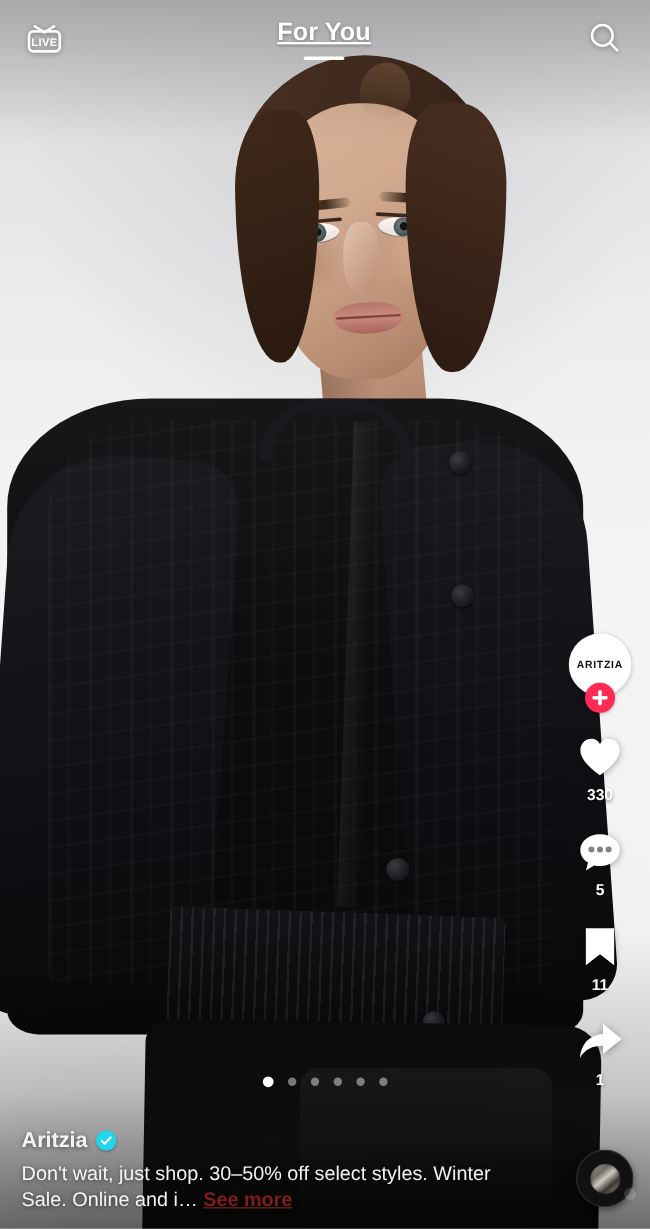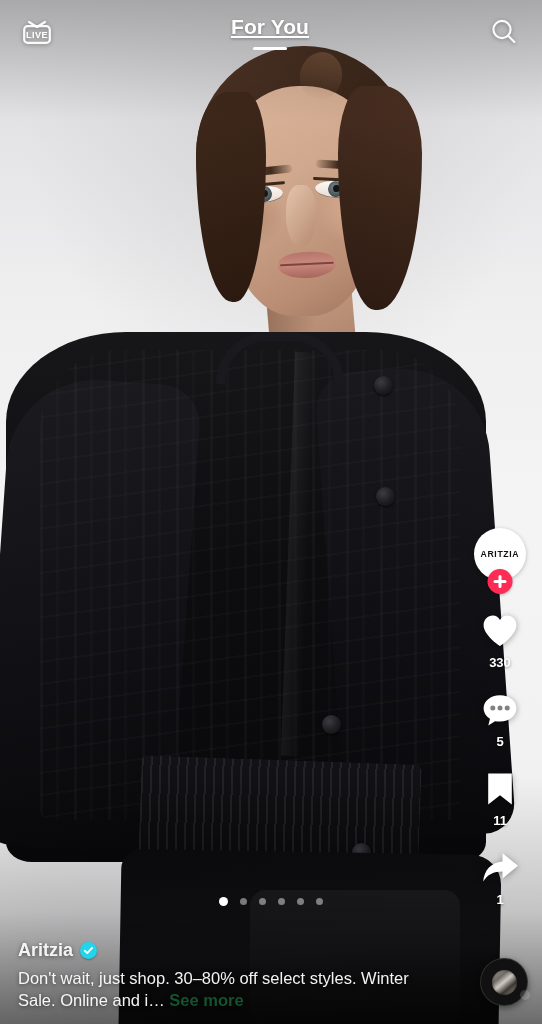--- a/index.html
+++ b/index.html
@@ -371,21 +371,21 @@
   .verified {
     width:17px; height:17px; border-radius:50%;
     display:flex; align-items:center; justify-content:center;
     box-shadow:0 1px 2px rgba(0,0,0,.3);
   }
   .caption {
     font-size:16.5px; line-height:1.33; font-weight:400;
     text-shadow:0 1px 4px rgba(0,0,0,.55);
     color:rgba(255,255,255,.95);
   }
-  .see-more { font-weight:700; color:#14532d; }
+  .see-more { font-weight:700; color:#7f1d1d;text-decoration:underline; }
 </style>
 </head>
 <body>
 
 <div class="phone">
 
   <div class="video">
     <div class="floor-shadow"></div>
 
     <div class="model">
@@ -537,17 +537,17 @@
   <div class="caption-area">
     <div class="author-row">
       <span class="author">Aritzia</span>
       <span class="verified" id="verifiedBadge" style="background: rgb(32, 213, 236);">
         <svg width="11" height="11" viewBox="0 0 12 12">
           <path d="M2 6.3 L4.6 8.8 L10 3.2" fill="none" stroke="#ffffff" stroke-width="2" stroke-linecap="round" stroke-linejoin="round"></path>
         </svg>
       </span>
     </div>
     <div class="caption">
-      <span>Don't wait, just shop. 30–80% off select styles. Winter Sale. Online and i… </span><span class="see-more">See more</span>
+      <span>Don't wait, just shop. 30–50% off select styles. Winter Sale. Online and i… </span><span class="see-more">See more</span>
     </div>
   </div>
 
 </div>
 
 </body></html>

